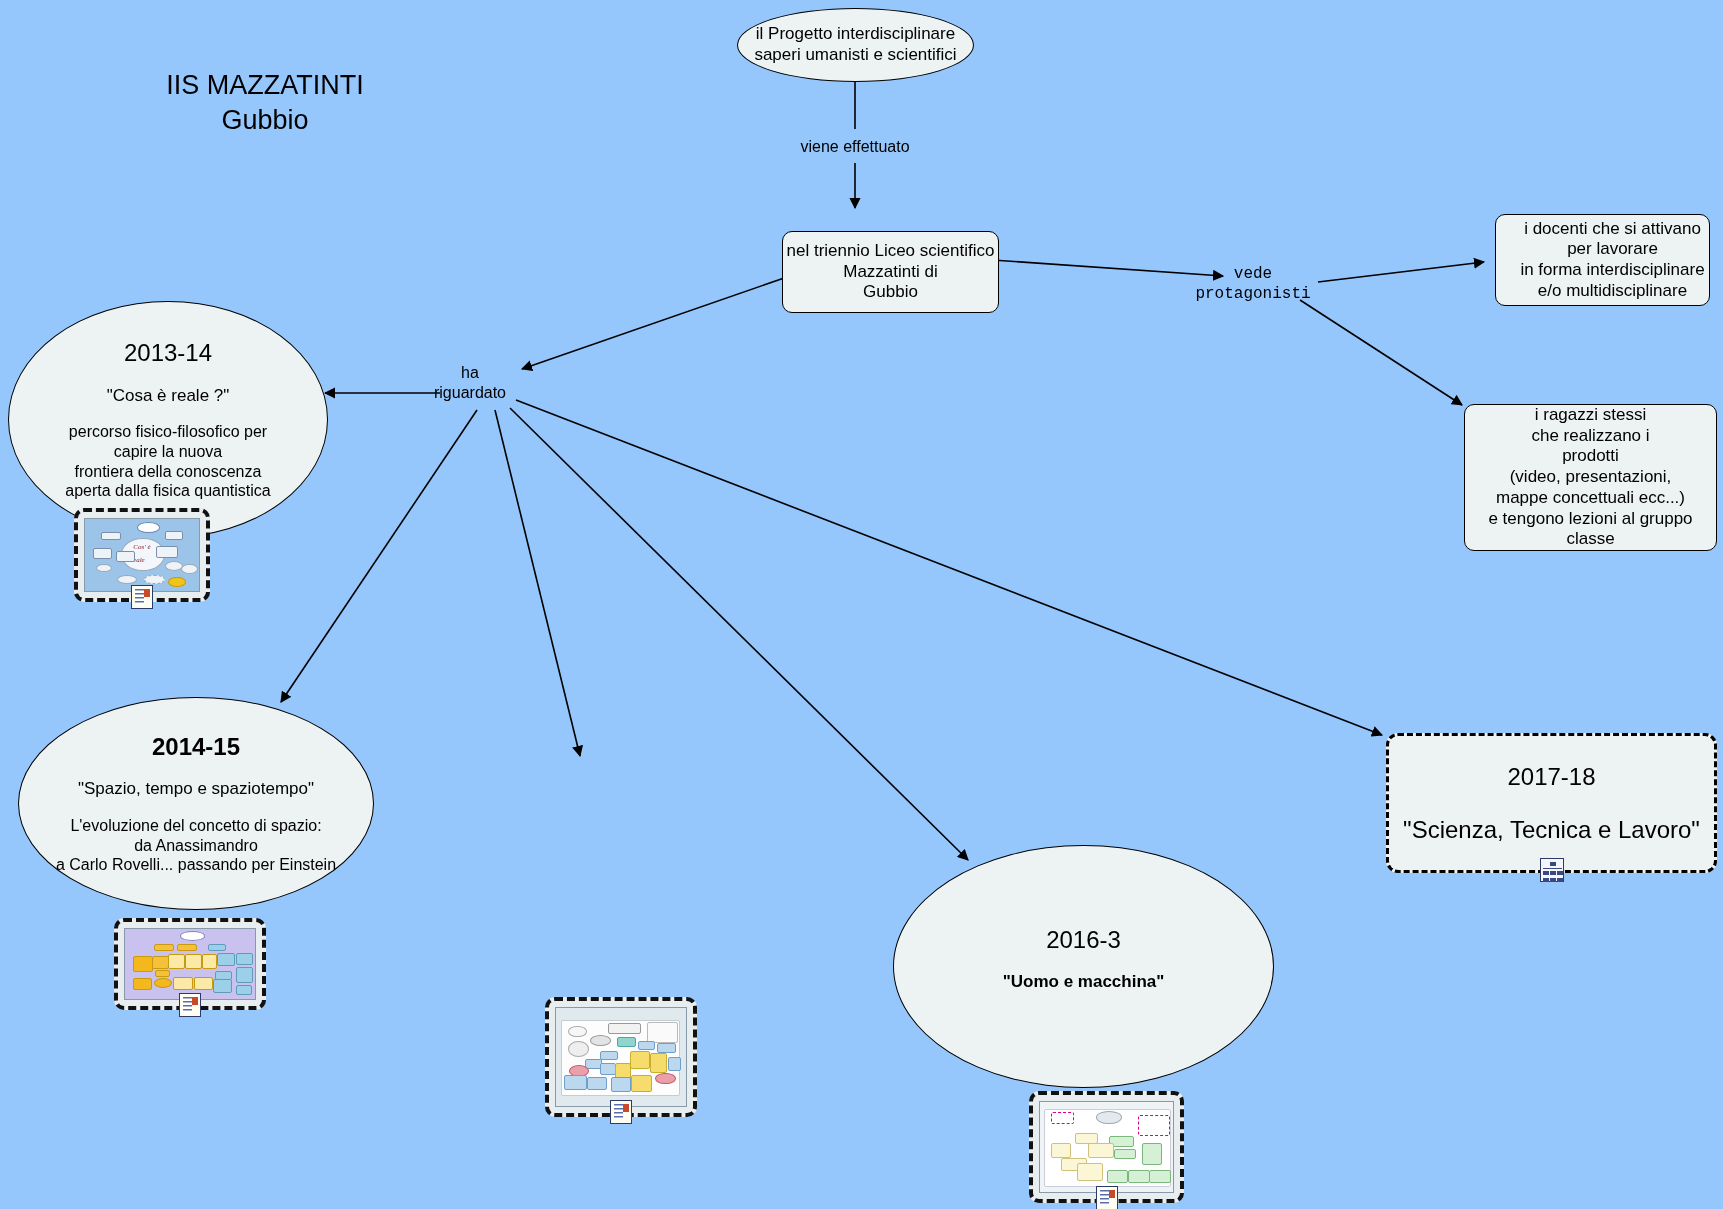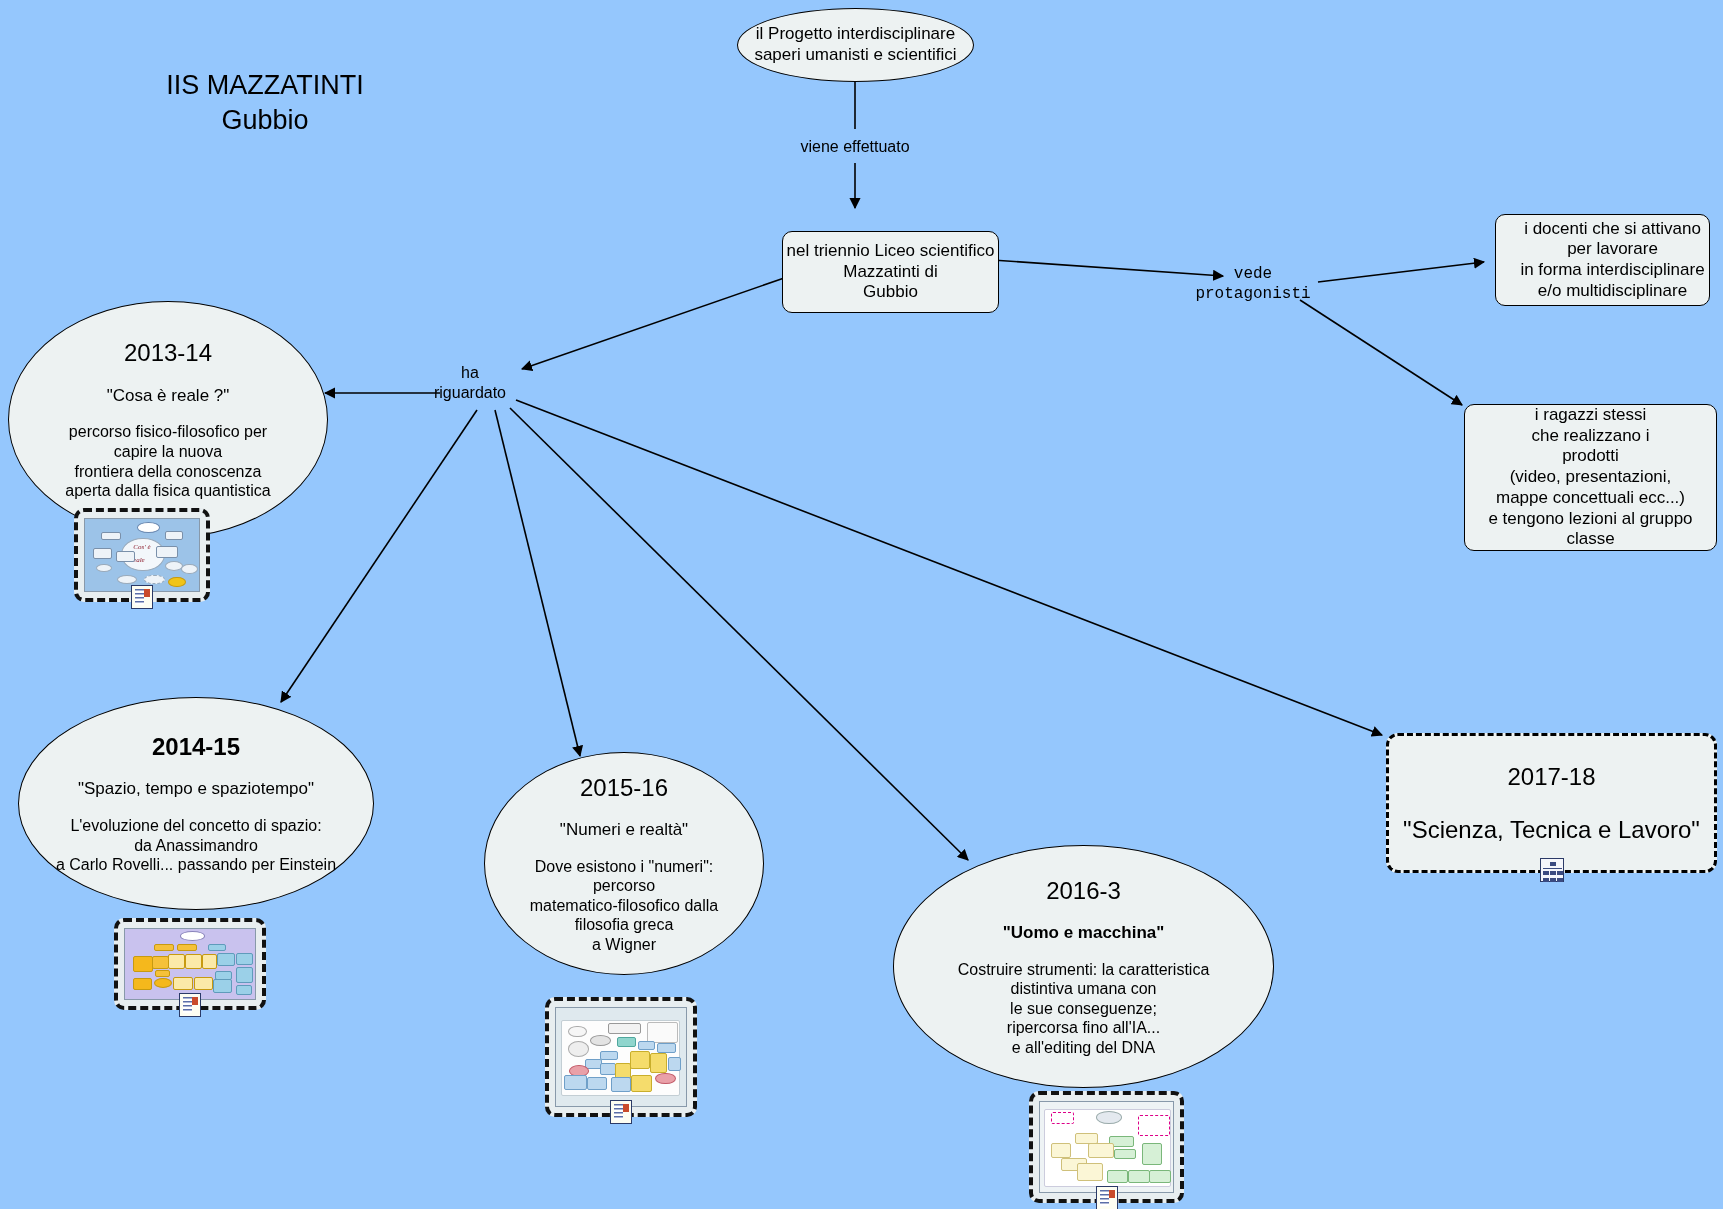--- a/index.html
+++ b/index.html
@@ -292,29 +292,20 @@
       <div class="mini" style="left:37%;top:68%;width:14%;height:16%;background:#fbe9a8;border:1px solid #c79a10;"></div>
       <div class="mini" style="left:53%;top:68%;width:13%;height:16%;background:#fbe9a8;border:1px solid #c79a10;"></div>
       <div class="mini" style="left:69%;top:60%;width:12%;height:10%;background:#9bd0e8;border:1px solid #5f9bbb;"></div>
       <div class="mini" style="left:68%;top:72%;width:13%;height:16%;background:#9bd0e8;border:1px solid #5f9bbb;"></div>
       <div class="mini" style="left:85%;top:54%;width:12%;height:20%;background:#9bd0e8;border:1px solid #5f9bbb;"></div>
       <div class="mini" style="left:85%;top:80%;width:11%;height:12%;background:#9bd0e8;border:1px solid #5f9bbb;"></div>
     </div>
     <div class="doc-icon"></div>
   </div>
 
-  <div class="node ellipse" style="left:484px; top:752px; width:280px; height:223px; padding:0 22px;">
-    <div class="title">2015-16</div>
-    <div class="subtitle">"Numeri e realtà"</div>
-    <div class="body-text">Dove esistono i "numeri":
-percorso
-matematico-filosofico dalla
-filosofia greca
-a Wigner</div>
-  </div>
   <div class="thumb-wrap" style="left:545px; top:997px; width:152px; height:120px;">
     <div class="thumb-img" style="background:#dfe9ee;">
       <div class="mini" style="left:4%;top:12%;width:90%;height:76%;background:#fdfdfd;border:1px solid #c3ced4;"></div>
       <div class="mini" style="left:40%;top:15%;width:24%;height:10%;background:#f2f2f2;border:1px solid #999;"></div>
       <div class="mini" style="left:70%;top:14%;width:22%;height:20%;background:#fafafa;border:1px solid #bbb;"></div>
       <div class="mini" style="left:9%;top:18%;width:13%;height:10%;background:#f6f6f6;border:1px solid #aaa;border-radius:50%;"></div>
       <div class="mini" style="left:26%;top:28%;width:15%;height:9%;background:#e3e3e3;border:1px solid #999;border-radius:50%;"></div>
       <div class="mini" style="left:47%;top:30%;width:13%;height:8%;background:#8fd5cd;border:1px solid #4fa79d;"></div>
       <div class="mini" style="left:63%;top:34%;width:12%;height:7%;background:#bcd8ef;border:1px solid #6f9fc8;"></div>
       <div class="mini" style="left:78%;top:36%;width:13%;height:8%;background:#bcd8ef;border:1px solid #6f9fc8;"></div>
@@ -332,25 +323,20 @@
       <div class="mini" style="left:42%;top:70%;width:14%;height:14%;background:#bcd8ef;border:1px solid #6f9fc8;"></div>
       <div class="mini" style="left:58%;top:68%;width:14%;height:16%;background:#f5dc6c;border:1px solid #c9ae2c;"></div>
       <div class="mini" style="left:76%;top:66%;width:15%;height:10%;background:#e9a0a8;border:1px solid #c25a68;border-radius:50%;"></div>
     </div>
     <div class="doc-icon"></div>
   </div>
 
   <div class="node ellipse" style="left:893px; top:845px; width:381px; height:243px; padding:0 22px;">
     <div class="title">2016-3</div>
     <div class="subtitle bold">"Uomo e macchina"</div>
-    <div class="body-text">Costruire strumenti: la caratteristica
-distintiva umana con
-le sue conseguenze;
-ripercorsa fino all'IA...
-e all'editing del DNA</div>
   </div>
   <div class="thumb-wrap" style="left:1029px; top:1091px; width:155px; height:112px;">
     <div class="thumb-img" style="background:#eef3f5;">
       <div class="mini" style="left:3%;top:8%;width:94%;height:84%;background:#fff;border:1px solid #ccd;"></div>
       <div class="mini" style="left:42%;top:10%;width:18%;height:12%;background:#e4e9ef;border:1px solid #9aa;border-radius:50%;"></div>
       <div class="mini" style="left:8%;top:11%;width:16%;height:11%;background:#fff;border:1px dashed #d08;"></div>
       <div class="mini" style="left:74%;top:14%;width:22%;height:22%;background:#fff;border:1px dashed #d08;"></div>
       <div class="mini" style="left:26%;top:34%;width:16%;height:10%;background:#fbf6d6;border:1px solid #cfc07a;"></div>
       <div class="mini" style="left:52%;top:38%;width:17%;height:10%;background:#d6f0d6;border:1px solid #7ab77a;"></div>
       <div class="mini" style="left:8%;top:46%;width:14%;height:14%;background:#fbf6d6;border:1px solid #cfc07a;"></div>

